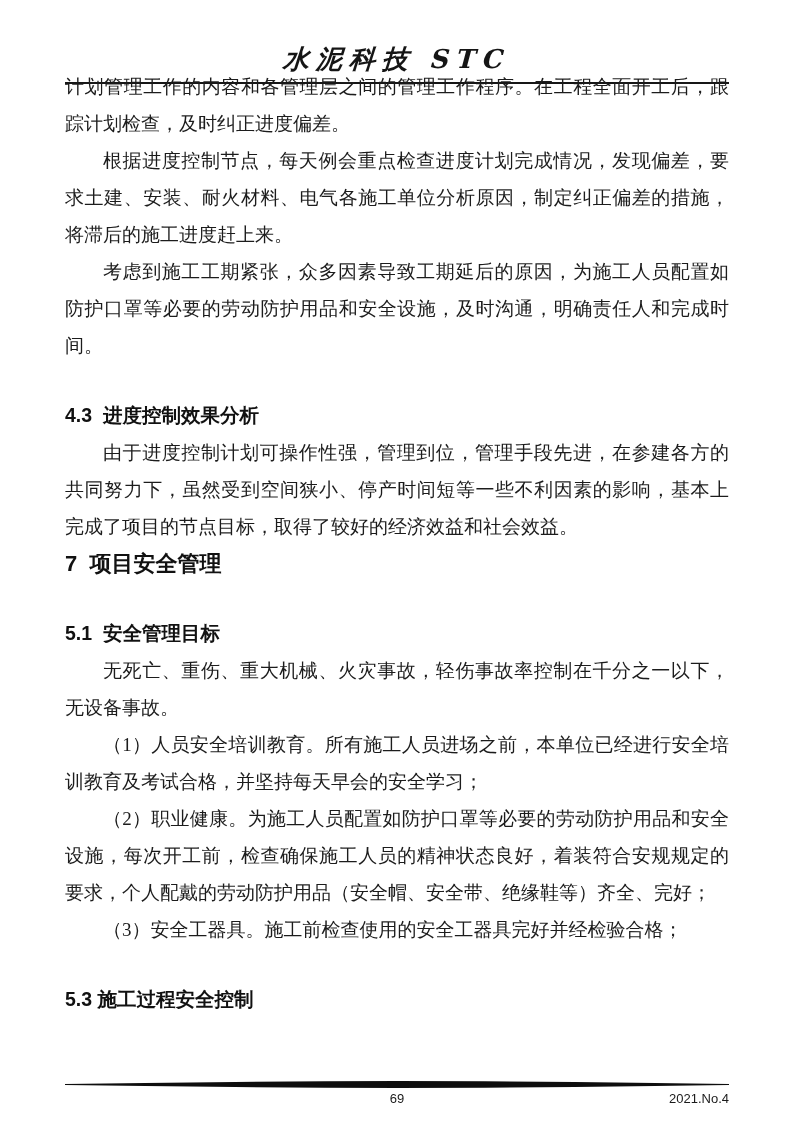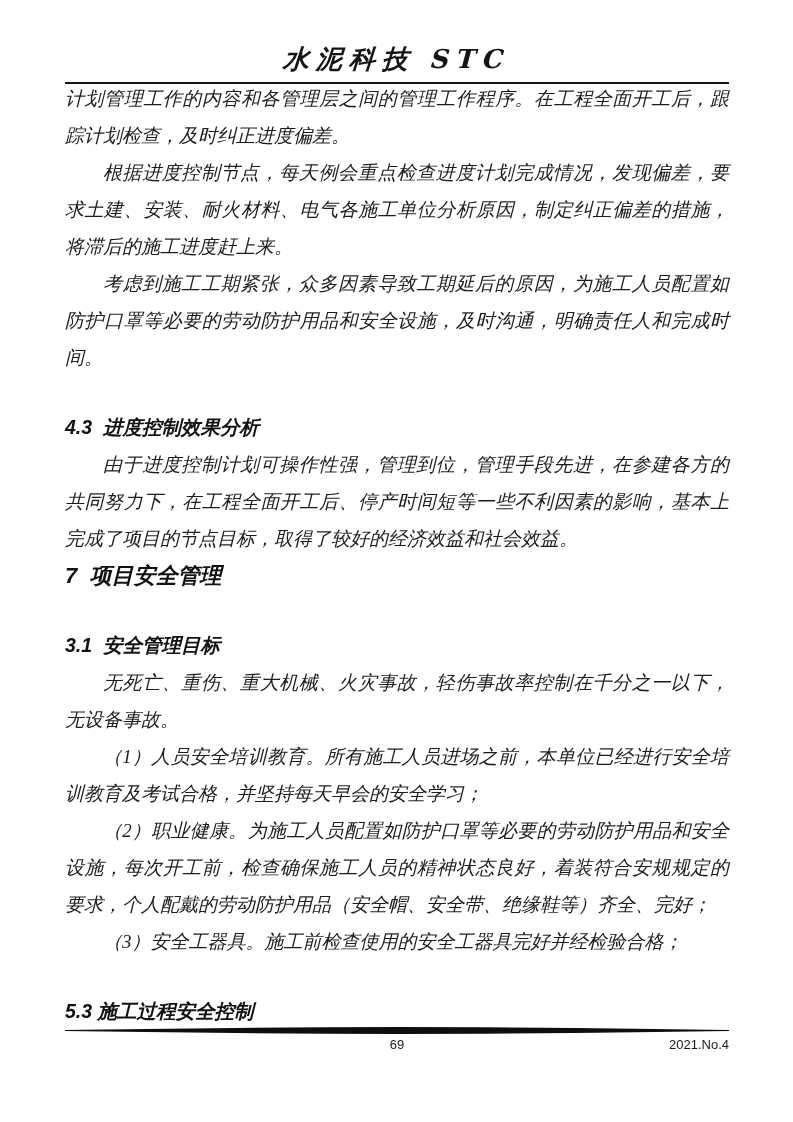--- a/index.html
+++ b/index.html
@@ -25,45 +25,44 @@
     font-size:26px;
     letter-spacing:7px;
     color:#151515;
     transform:skewX(-4deg);
   }
   .header-rule {
     position:absolute; top:82px; left:65px; width:664px;
     border-top:2px solid #161616;
   }
   .doc-body {
-    position:absolute; top:80px; left:65px; width:664px;
+    position:absolute; top:68px; left:65px; width:664px;
     font-size:19px;
     line-height:37px;
     text-align:justify;
-    font-style:italic;
   }
   .doc-body p.para {
     margin:0;
     text-align:justify;
     text-align-last:left;
   }
   .doc-body p.para.indent { text-indent:2em; }
   .doc-body .h1, .doc-body .h2 {
     margin:0;
     font-family:"Liberation Sans","DejaVu Sans",sans-serif;
     font-weight:700;
     color:#111111;
     line-height:37px;
     white-space:pre-wrap;
     text-align:left;
   }
   .doc-body .h1 { font-size:22px; }
   .doc-body .h2 { font-size:19.5px;margin-top:33px; }
   .footer {
-    position:absolute; left:65px; top:1026px; width:664px;
+    position:absolute; left:65px; top:1080px; width:664px;
   }
   .footer-bar { display:block; width:664px; height:9px; }
   .footer-text {
     position:relative;
     height:20px;
     font-family:"Liberation Sans","DejaVu Sans",sans-serif;
     font-size:13px;
     color:#1a1a1a;
   }
   .page-number {
@@ -83,23 +82,23 @@
     <span class="journal-title">水泥科技 STC</span>
   </div>
 
   <div class="header-rule"></div>
 
   <div class="doc-body" id="doc-body">
       <p class="para">计划管理工作的内容和各管理层之间的管理工作程序。在工程全面开工后，跟踪计划检查，及时纠正进度偏差。</p>
       <p class="para indent">根据进度控制节点，每天例会重点检查进度计划完成情况，发现偏差，要求土建、安装、耐火材料、电气各施工单位分析原因，制定纠正偏差的措施，将滞后的施工进度赶上来。</p>
       <p class="para indent">考虑到施工工期紧张，众多因素导致工期延后的原因，为施工人员配置如防护口罩等必要的劳动防护用品和安全设施，及时沟通，明确责任人和完成时间。</p>
       <div class="h2">4.3  进度控制效果分析</div>
-      <p class="para indent">由于进度控制计划可操作性强，管理到位，管理手段先进，在参建各方的共同努力下，在工程全面开工后、停产时间短等一些不利因素的影响，基本上完成了项目的节点目标，取得了较好的经济效益和社会效益。</p>
+      <p class="para indent">由于进度控制计划可操作性强，管理到位，管理手段先进，在参建各方的共同努力下，虽然受到空间狭小、停产时间短等一些不利因素的影响，基本上完成了项目的节点目标，取得了较好的经济效益和社会效益。</p>
       <div class="h1">7  项目安全管理</div>
-      <div class="h2">3.1  安全管理目标</div>
+      <div class="h2">5.1  安全管理目标</div>
       <p class="para indent">无死亡、重伤、重大机械、火灾事故，轻伤事故率控制在千分之一以下，无设备事故。</p>
       <p class="para indent">（1）人员安全培训教育。所有施工人员进场之前，本单位已经进行安全培训教育及考试合格，并坚持每天早会的安全学习；</p>
       <p class="para indent">（2）职业健康。为施工人员配置如防护口罩等必要的劳动防护用品和安全设施，每次开工前，检查确保施工人员的精神状态良好，着装符合安规规定的要求，个人配戴的劳动防护用品（安全帽、安全带、绝缘鞋等）齐全、完好；</p>
       <p class="para indent">（3）安全工器具。施工前检查使用的安全工器具完好并经检验合格；</p>
       <div class="h2">5.3 施工过程安全控制</div>
     </div>
 
   <div class="footer">
     <svg class="footer-bar" viewBox="0 0 664 9" preserveAspectRatio="none">
       <polygon fill="#0e0e0e" points="0,4 80,3 170,2 260,1.3 332,1 420,1.3 510,2 590,3 664,4 664,5 590,6 510,7 420,7.7 332,8 260,7.7 170,7 80,6 0,5"></polygon>

